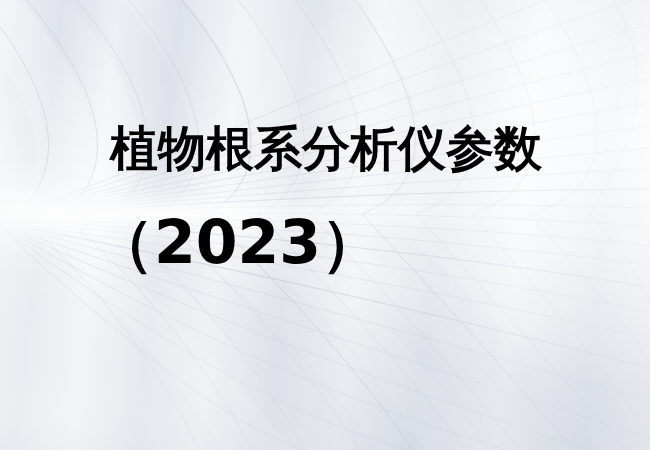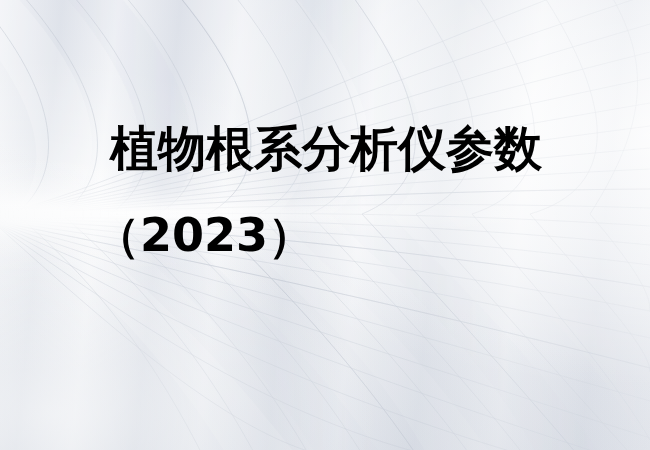--- a/index.html
+++ b/index.html
@@ -101,21 +101,21 @@
     letter-spacing: 0px;
     line-height: 1;
     white-space: nowrap;
     margin-left: 30px;
   }
 
   #year-line {
     position: absolute;
     left: 94px;
     top: 212px;
-    font-size: 46px;
+    font-size: 60px;
     font-weight: bold;
     color: #000000;
     letter-spacing: 0px;
     line-height: 1;
     white-space: nowrap;
   }
 </style>
 </head>
 <body>
 

